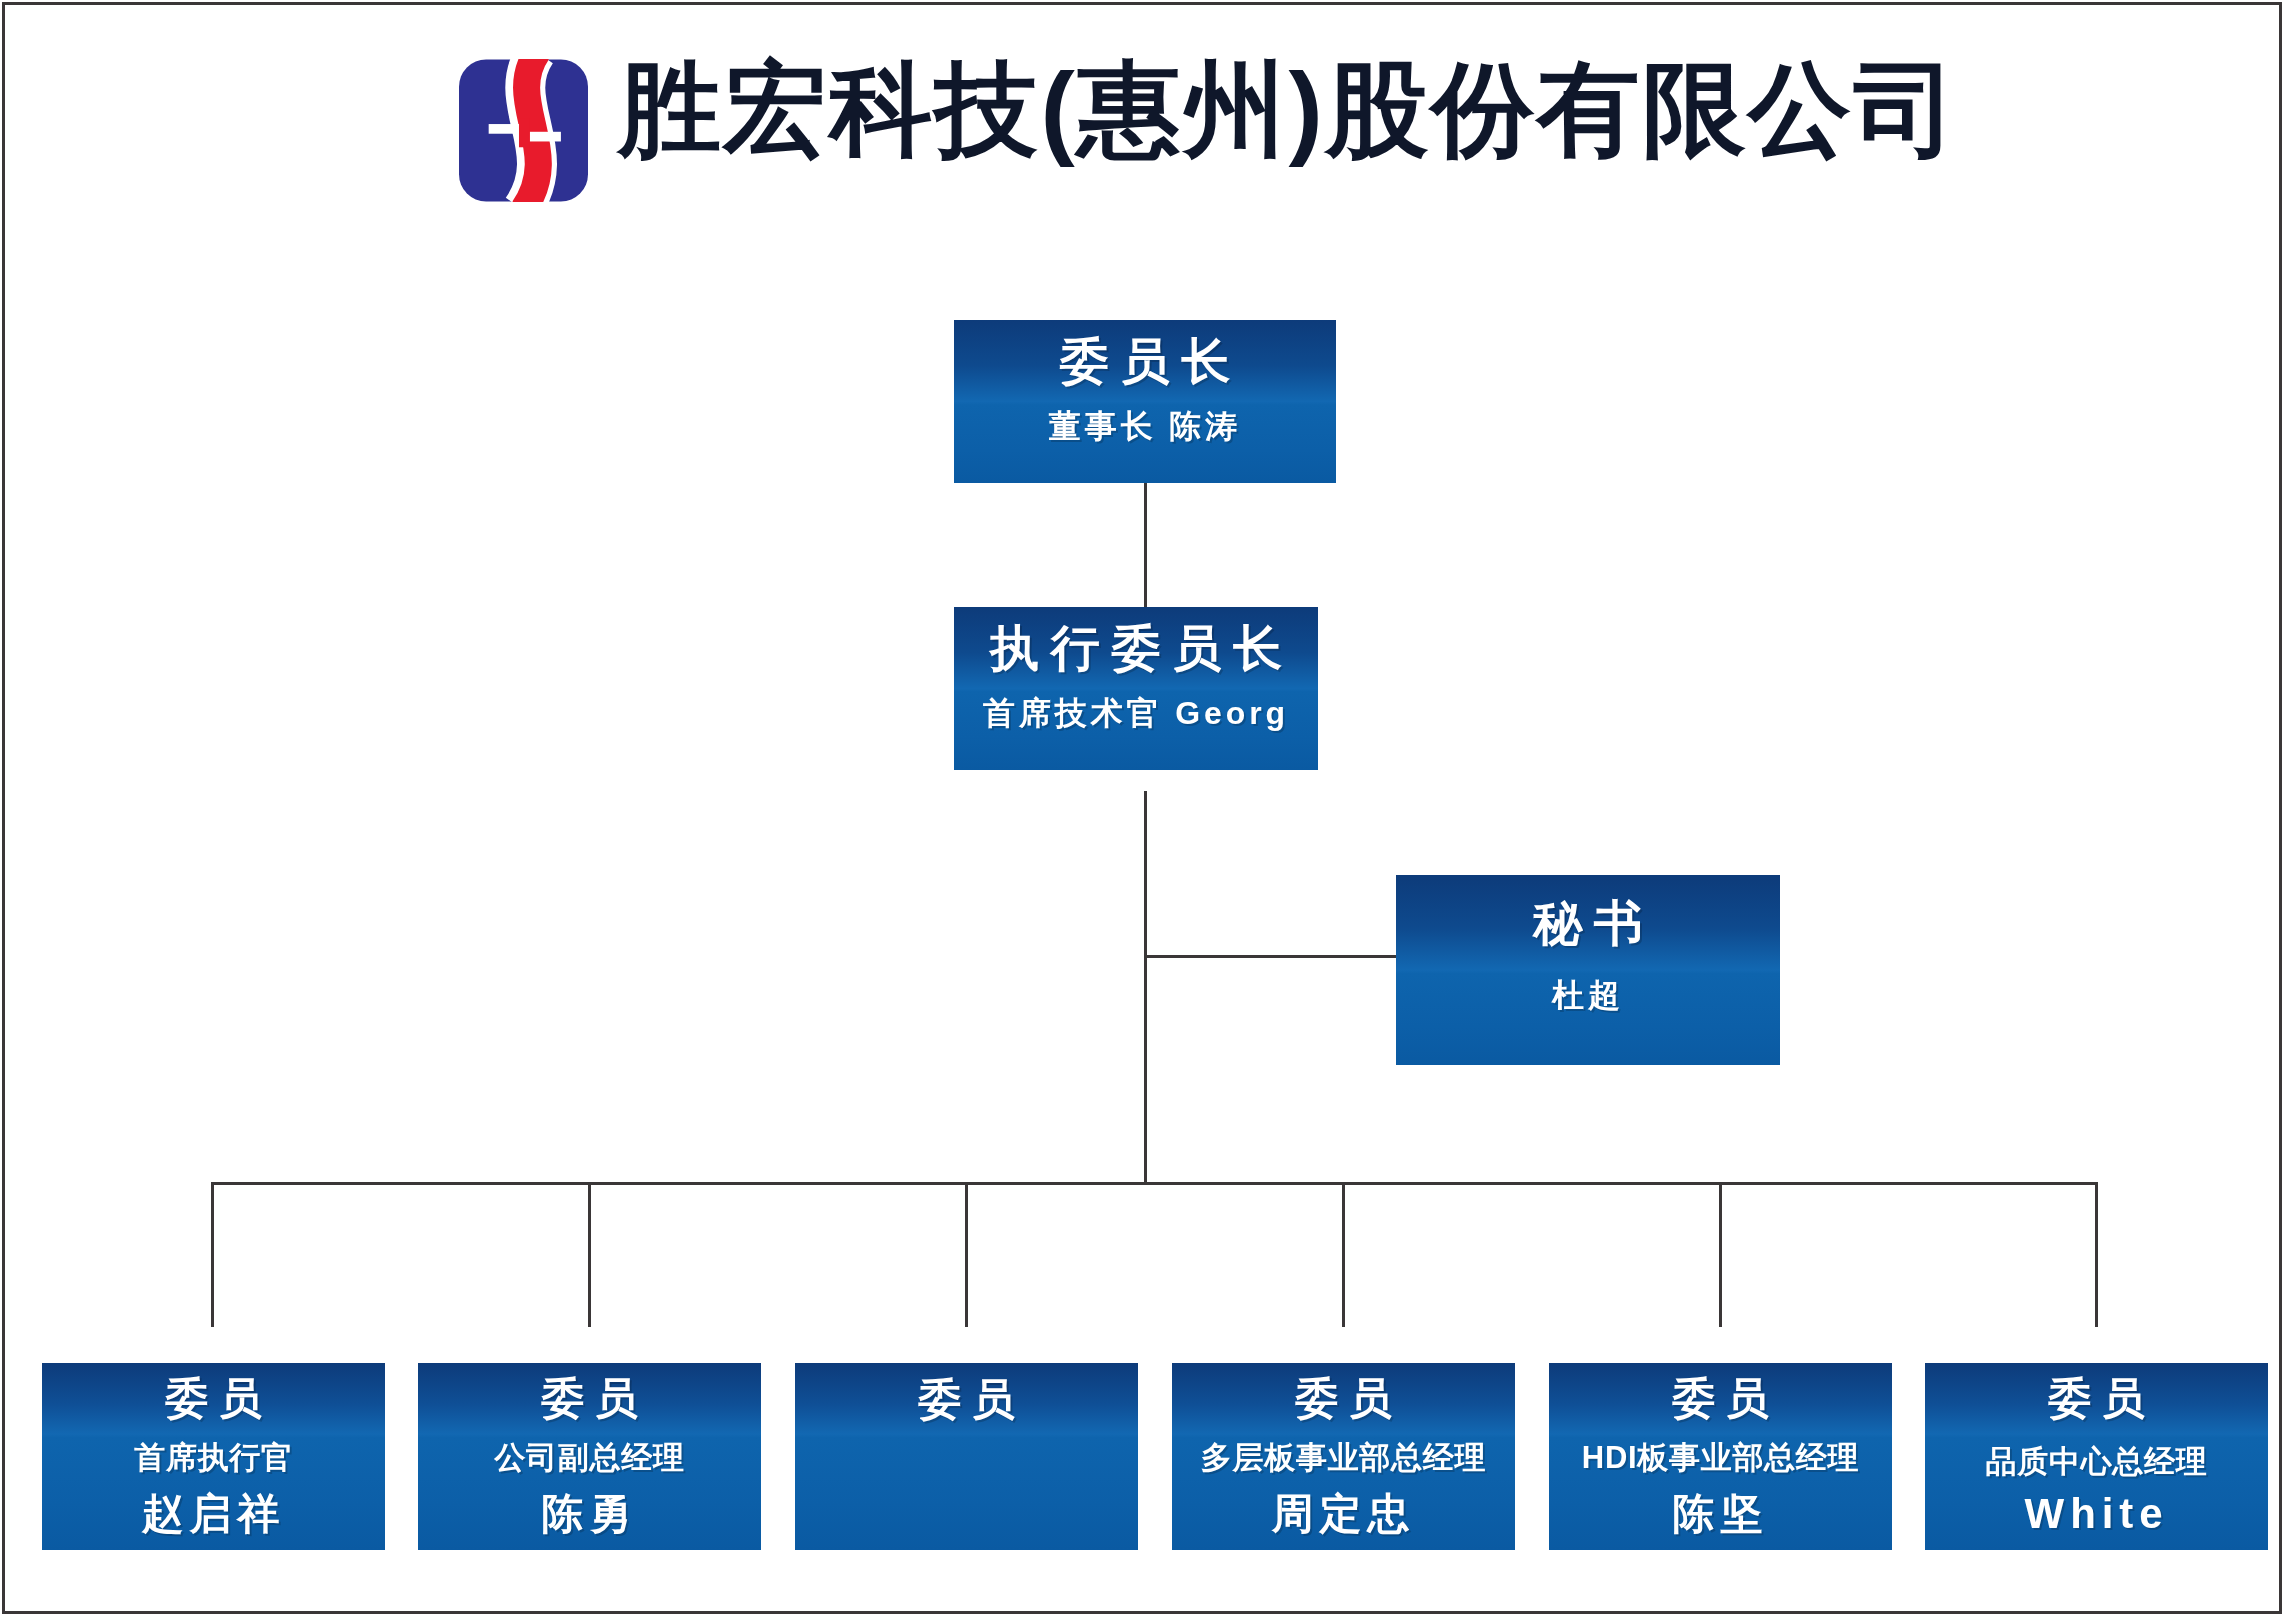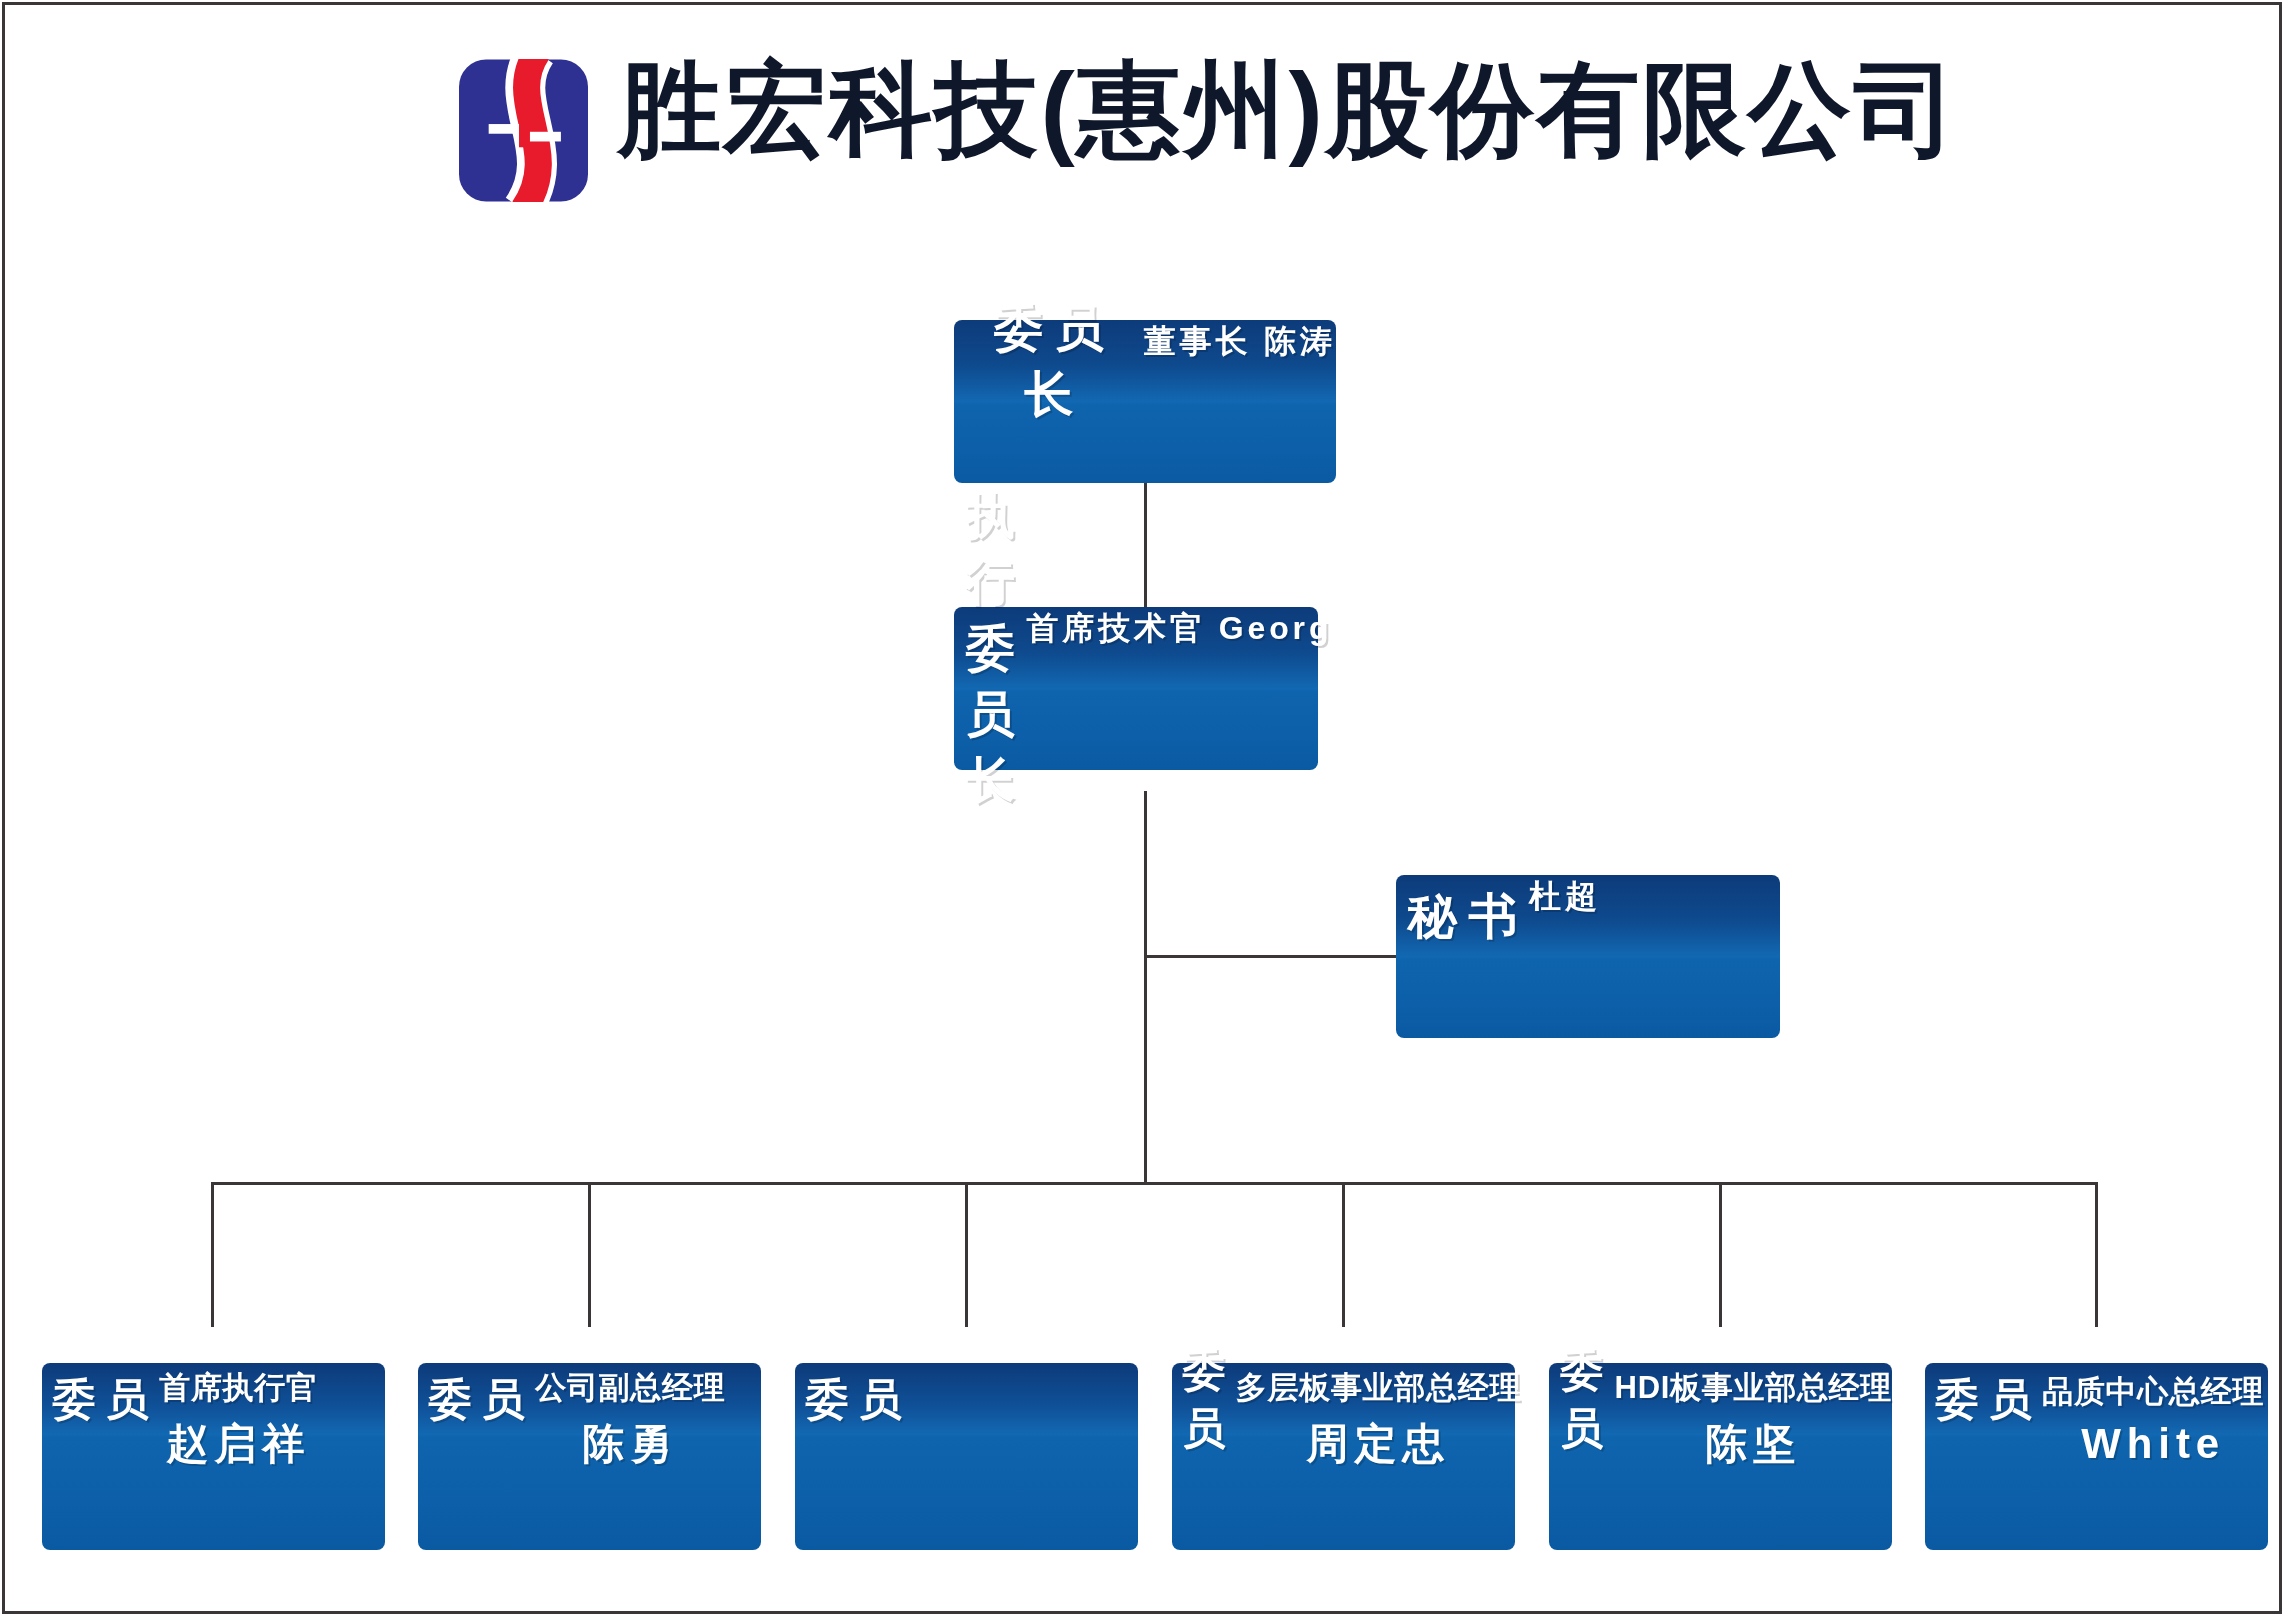--- a/index.html
+++ b/index.html
@@ -30,26 +30,25 @@
     font-size:36px;font-weight:700;color:#55575a;
     letter-spacing:8.5px;word-spacing:17px;line-height:40px;white-space:nowrap;
   }
 
   
   .line{position:absolute;background:#3a3637;}
 
   
   .node{
     position:absolute;
-    display:flex;flex-direction:row;
+    display:flex;flex-direction:column;
     color:#ffffff;text-align:center;
     background:linear-gradient(180deg,
       #0d3b7a 0%, #0e4a8e 28%, #1268b2 50%,
       #0e64ad 52%, #0c5fa8 80%, #0a5aa2 100%);
-    border-radius:8px;
   }
   .node-title{
     height:52%;display:flex;align-items:center;justify-content:center;
     font-size:49px;font-weight:700;letter-spacing:11.7px;
     text-shadow:2px 2px 0 rgba(0,0,0,0.18);
     padding-left:11.7px; 
   }
   .node-sub{
     height:48%;display:flex;align-items:flex-start;justify-content:center;
     font-size:32px;font-weight:700;letter-spacing:3.9px;
@@ -113,21 +112,21 @@
   <div class="node" style="left:954px;top:320px;width:382px;height:163px;">
     <div class="node-title">委员长</div>
     <div class="node-sub">董事长 陈涛</div>
   </div>
 
   <div class="node" style="left:954px;top:607px;width:364px;height:163px;">
     <div class="node-title">执行委员长</div>
     <div class="node-sub">首席技术官 Georg</div>
   </div>
 
-  <div class="node" style="left:1396px;top:875px;width:384px;height:163px;">
+  <div class="node" style="left:1396px;top:875px;width:384px;height:190px;">
     <div class="node-title">秘书</div>
     <div class="node-sub">杜超</div>
   </div>
 
   <div class="node member" style="left:42px;top:1327px;width:343px;height:187px;">
     <div class="node-title">委员</div>
     <div class="node-body">
       <div class="node-role">首席执行官</div>
       <div class="node-person">赵启祥</div>
     </div>

